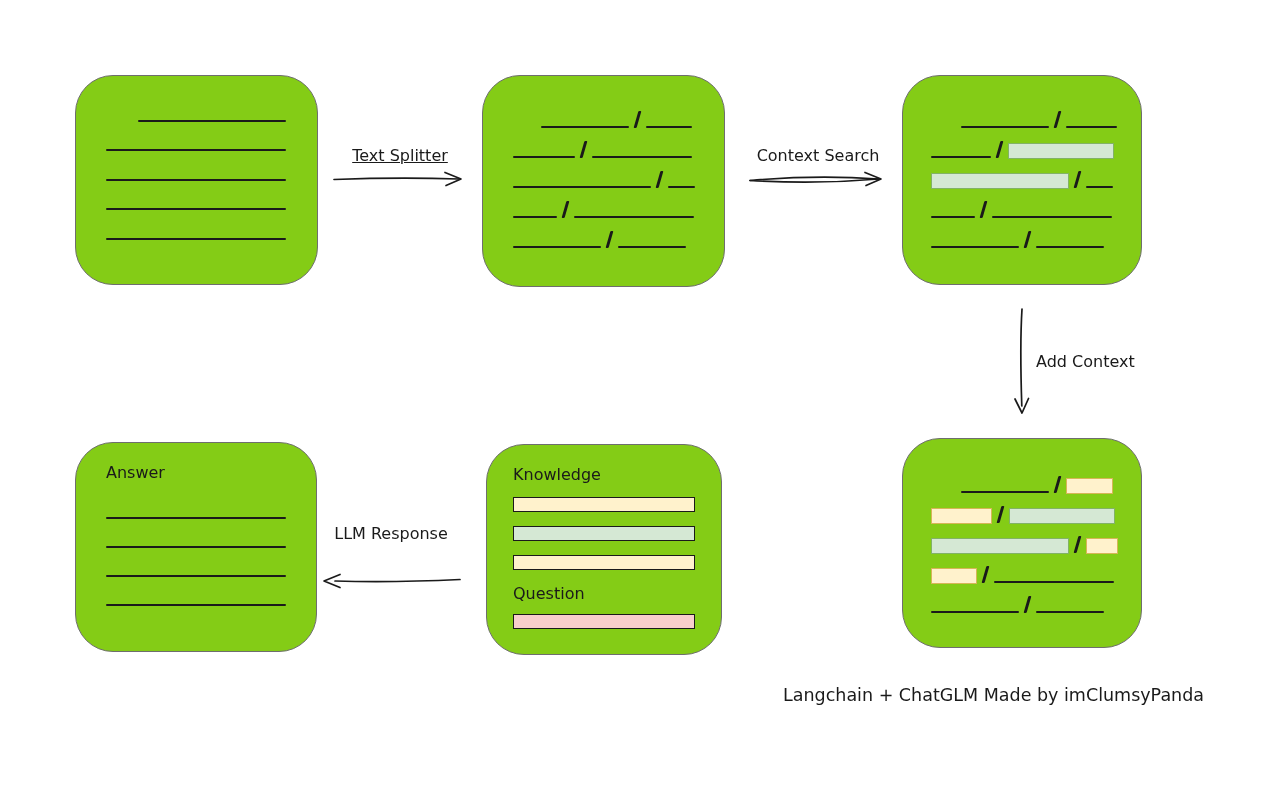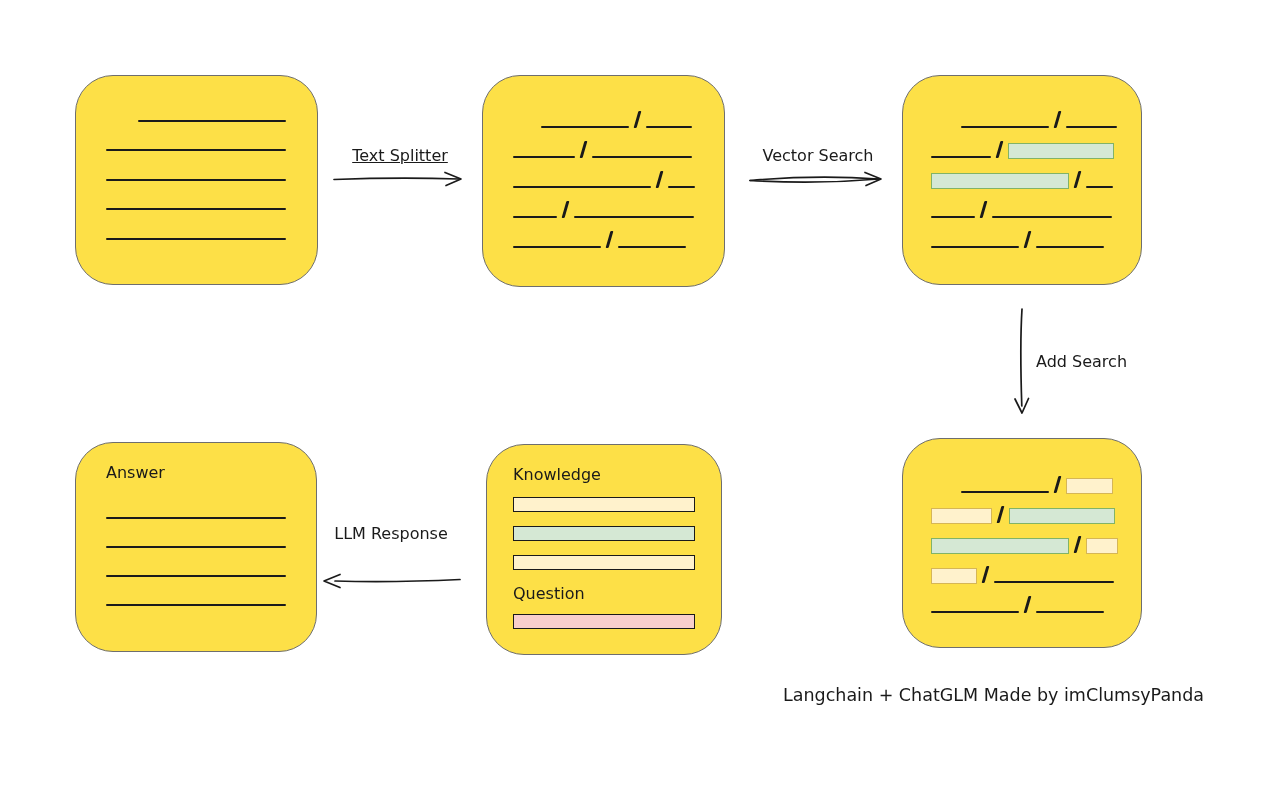--- a/index.html
+++ b/index.html
@@ -1,21 +1,21 @@
 <!DOCTYPE html>
 <html style="--stroke: #1a1a1a; --box-border: #6e6e6e; --green-fill: #d5e8d4; --green-stroke: #82b366; --yellow-fill: #fff2cc; --yellow-stroke: #d6b656; --red-fill: #f8cecc; --red-stroke: #b85450;"><head>
 <meta charset="utf-8">
 <style>
   html,body{margin:0;padding:0;background:#ffffff;}
   .canvas{
     position:relative;width:1262px;height:792px;background:#ffffff;
     font-family:"DejaVu Sans",sans-serif;color:#1a1a1a;overflow:hidden;
   }
   .box{
-    position:absolute;background:#fde047;
+    position:absolute;background:#84cc16;
     border:1.5px solid var(--box-border,#6e6e6e);
     border-radius:38px;box-sizing:border-box;
   }
   #box-source{left:75px;top:75px;width:243px;height:210px;}
   #box-split{left:482px;top:75px;width:243px;height:212px;}
   #box-matched{left:902px;top:75px;width:240px;height:210px;}
   #box-context{left:902px;top:438px;width:240px;height:210px;}
   #box-prompt{left:486px;top:444px;width:236px;height:211px;padding:20px 8px 0 26px;}
   #box-answer{left:75px;top:442px;width:242px;height:210px;padding:20px 0 0 30px;}
 
@@ -212,33 +212,33 @@
 
   <div class="arrow-group" id="arrow-text-splitter">
     <div class="arrow-label">Text Splitter</div>
     <svg width="136" height="20">
       <path class="sketch" d="M2,10.5 C42,9 96,9 127,10"></path>
       <path class="sketch" d="M113,3.5 L129,10 L114,16.5"></path>
     </svg>
   </div>
 
   <div class="arrow-group" id="arrow-vector-search">
-    <div class="arrow-label">Vector Search</div>
+    <div class="arrow-label">Context Search</div>
     <svg width="140" height="20">
       <path class="sketch" d="M2,11.5 Q68,5.5 131,10"></path>
       <path class="sketch" d="M2,11.5 Q68,15.5 131,10"></path>
       <path class="sketch" d="M117,3.5 L133,10 L118,16.5"></path>
     </svg>
   </div>
 
   <svg id="arrow-add-context-svg" width="24" height="112">
     <path class="sketch" d="M12,3 C10,35 10.8,70 11.8,100"></path>
     <path class="sketch" d="M5,93 L12,107 L18.5,92.5"></path>
   </svg>
-  <div id="arrow-add-context-label" class="arrow-label">Add Search</div>
+  <div id="arrow-add-context-label" class="arrow-label">Add Context</div>
 
 
   <div class="arrow-group" id="arrow-llm-response">
     <div class="arrow-label">LLM Response</div>
     <svg width="142" height="20">
       <path class="sketch" d="M140,8.5 C98,10.5 48,11 15,10"></path>
       <path class="sketch" d="M20,3.5 L4,10 L20,16.5"></path>
     </svg>
   </div>
 

